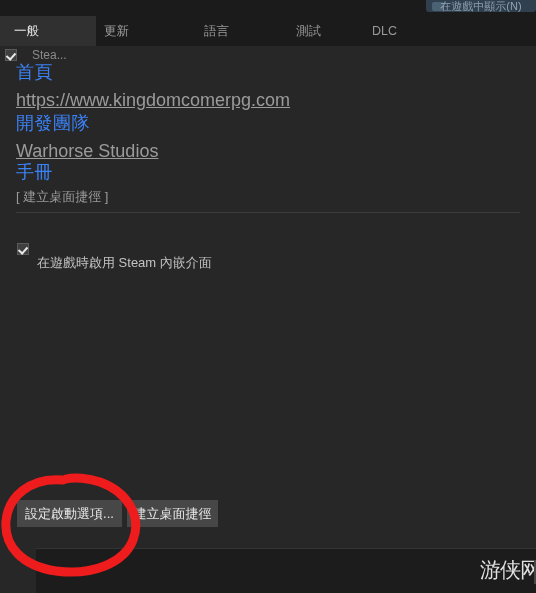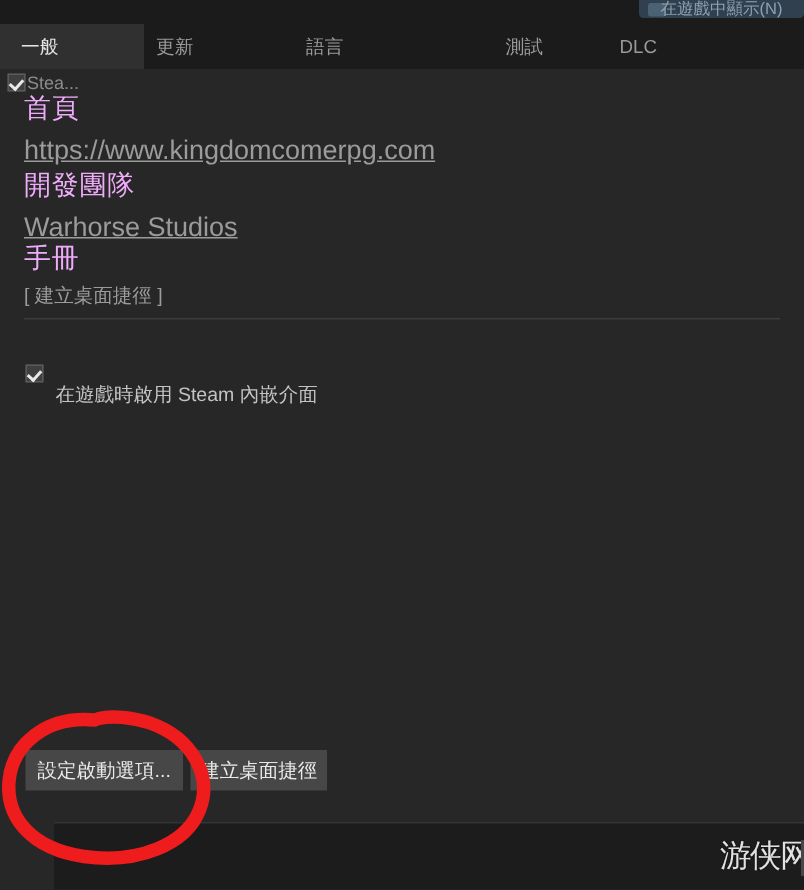--- a/index.html
+++ b/index.html
@@ -71,38 +71,38 @@
   }
   .tab .tlabel { pointer-events: none; }
   .tab.active {
     background: #303030;
     color: #e4e4e4;
   }
   .tab0 { width: 96px; padding-left: 14px; }
   .tab1 { width: 108px; padding-left: 0px; justify-content: flex-start; padding-left: 8px;}
   .tab2 { width: 92px; }
   .tab3 { width: 92px; }
-  .tab4 { width: 76px; margin-left: 41px; }
+  .tab4 { width: 76px; }
   .tab5 { width: 72px; }
 
   
   .content {
     position: absolute;
     left: 0; top: 46px;
     width: 536px;
     height: 502px;
     background: #272727;
   }
 
   .checkrow-top {
     position: absolute;
     left: 5px; top: 2px;
     display: flex;
     align-items: center;
-    gap: 1px;
+    gap: 15px;
   }
   .cbox {
     width: 12px; height: 12px;
     background: #3f3f3f;
     border: 1px solid #5a5a5a;
     position: relative;
     box-sizing: border-box;
     flex: 0 0 auto;
   }
   .cbox.checked::after {
@@ -117,21 +117,21 @@
   .trunc-label {
     font-size: 12px;
     color: #8b8b8b;
     white-space: nowrap;
   }
 
   .sec-head {
     position: absolute;
     left: 16px;
     font-size: 18px;
-    color: #f0abfc;
+    color: #3b82f6;
     letter-spacing: .5px;
     white-space: nowrap;
   }
   .sec-link {
     position: absolute;
     left: 16px;
     font-size: 18px;
     color: #9b9b9b;
     text-decoration: underline;
     white-space: nowrap;

